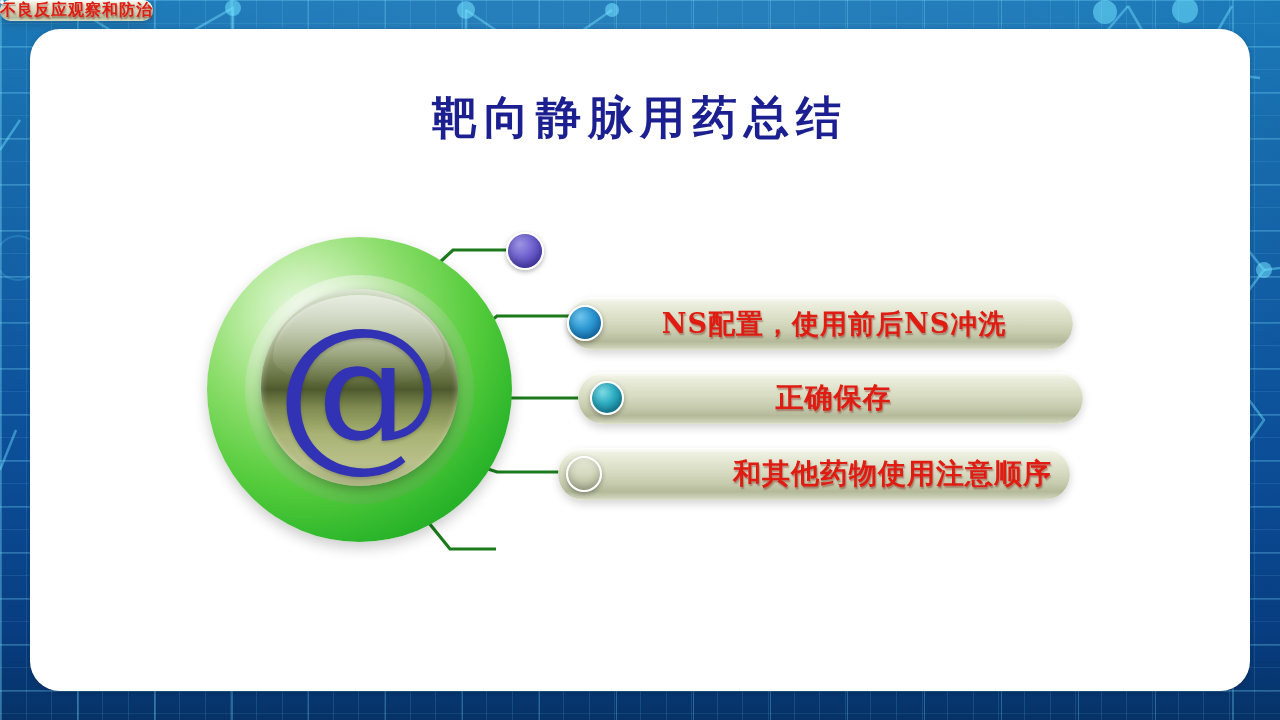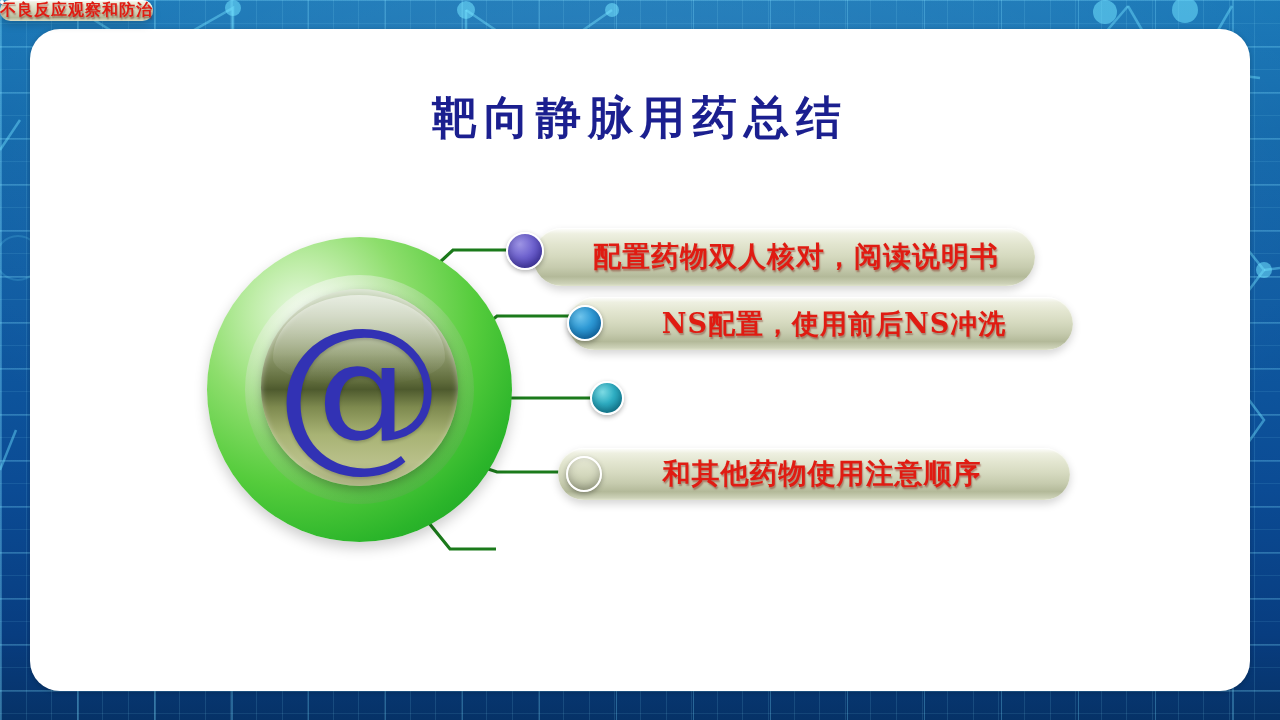--- a/index.html
+++ b/index.html
@@ -189,21 +189,21 @@
   .row2 .capsule-label { font-size: 27px; padding-left: 45px; padding-right: 18px; }
   .bul2  { left: 567px; top: 305px; width: 36px; height: 36px;
            background: radial-gradient(circle at 35% 30%, #6fc4ec 0%, #2e9ad6 42%, #1b7ec0 70%, #0f66a4 100%); }
 
   .row3 { left: 578px; top: 372px; width: 505px; height: 52px; }
   .row3 .capsule-label { font-size: 28px; padding-left: 26px; padding-right: 20px; }
   .bul3  { left: 590px; top: 381px; width: 34px; height: 34px;
            background: radial-gradient(circle at 35% 30%, #7ddbe4 0%, #2fafc4 42%, #1c92ab 70%, #12778e 100%); }
 
   .row4 { left: 558px; top: 448px; width: 512px; height: 52px; }
-  .row4 .capsule-label { font-size: 28px; padding-left: 34px; padding-right: 18px; }
+  .row4 .capsule-label { font-size: 28px; padding-left: 34px; padding-right: 18px; text-align: right; }
   .bul4  { left: 566px; top: 456px; width: 36px; height: 36px;
            background: radial-gradient(circle at 35% 30%, #9288e6 0%, #6254cc 42%, #4c3cb6 70%, #3b2ca0 100">; }
 
   .row5 { left: 502px; top: 523px; width: 498px; height: 54px; }
   .row5 .capsule-label { font-size: 28px; padding-left: 42px; padding-right: 16px; }
   .bul5  { left: 489px; top: 530px; width: 40px; height: 40px;
            background: radial-gradient(circle at 35% 30%, #6d76e2 0%, #2c33c2 42%, #1f25ad 70%, #151a93 100%); }
 </style>
 </head>
 <body>
@@ -261,30 +261,30 @@
   </svg>
 
   <div class="hub">
     <div class="hub-outer"></div>
     <div class="hub-mid"></div>
     <div class="hub-inner"></div>
     <div class="hub-gloss"></div>
     <div class="hub-at">@</div>
   </div>
 
-  <div class="capsule row1">
-    <span class="capsule-label">配置药物双人核对，阅读说明书</span>
-  </div>
   <div class="bullet bul1"></div>
 
   <div class="capsule row2">
     <span class="capsule-label">NS配置，使用前后NS冲洗</span>
   </div>
   <div class="bullet bul2"></div>
 
+  <div class="capsule row3">
+    <span class="capsule-label">正确保存</span>
+  </div>
   <div class="bullet bul3"></div>
 
   <div class="capsule row4">
     <span class="capsule-label">和其他药物使用注意顺序</span>
   </div>
   <div class="bullet bul4"></div>
 
   <div class="capsule row5">
     <span class="capsule-label">不良反应观察和防治</span>
   </div>

